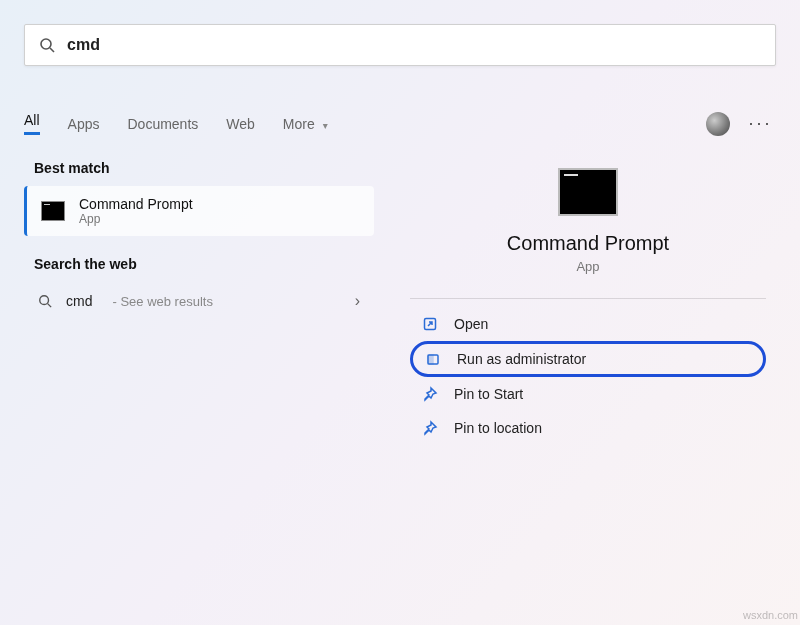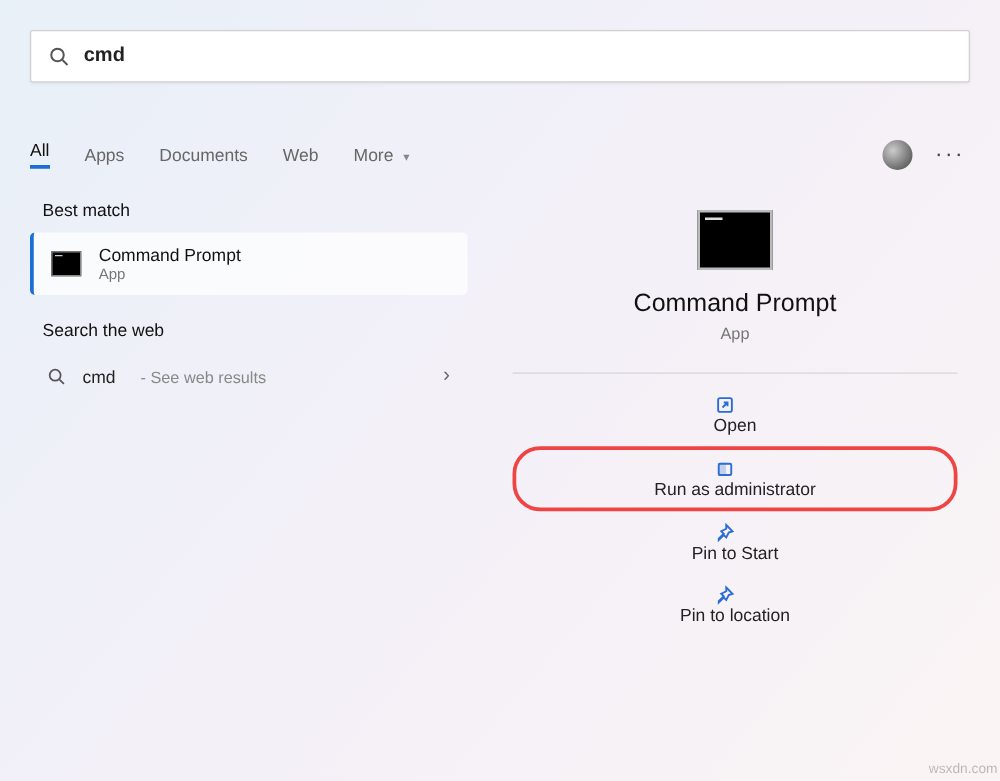--- a/index.html
+++ b/index.html
@@ -52,21 +52,21 @@
     margin-left: auto; margin-right: 14px;
   }
   .more-dots { font-size: 18px; color: #444; letter-spacing: 2px; cursor: pointer; padding: 0 4px; }
 
   .left-pane {
     position: absolute;
     left: 24px; top: 150px;
     width: 350px;
   }
   .section-label {
-    font-size: 14px; font-weight: 400; color: #111;
+    font-size: 14px; font-weight: 700; color: #111;
     margin: 10px 0 10px 10px;
   }
   .best-match-card {
     background: rgba(255,255,255,0.7);
     border-radius: 4px;
     padding: 10px 14px;
     display: flex; align-items: center;
     border-left: 3px solid #1a6fd6;
     margin-bottom: 20px;
   }
@@ -114,29 +114,28 @@
   .app-sub { font-size: 13px; color: #777; margin-top: 4px; }
   .divider { height: 1px; background: rgba(0,0,0,0.12); margin: 24px 10px 8px; }
   .action-list { text-align: left; padding: 0 10px; }
   .action {
     display: flex; align-items: center;
     padding: 9px 12px;
     font-size: 14px; color: #222;
     border-radius: 4px;
     cursor: pointer;
     position: relative;
-    flex-direction: column;
   }
   .action .aicon {
     width: 16px; height: 16px; margin-right: 16px;
     display: inline-flex; align-items: center; justify-content: center;
     color: #2b6cd6;
   }
   .action.highlighted {
-    border: 3px solid #ef4444;
+    border: 3px solid #1d4ed8;
     border-radius: 22px;
     padding: 7px 12px;
   }
   .watermark {
     position: absolute; right: 2px; bottom: 4px;
     font-size: 11px; color: rgba(0,0,0,0.25);
   }
   svg { display: block; }
 </style>
 </head>

